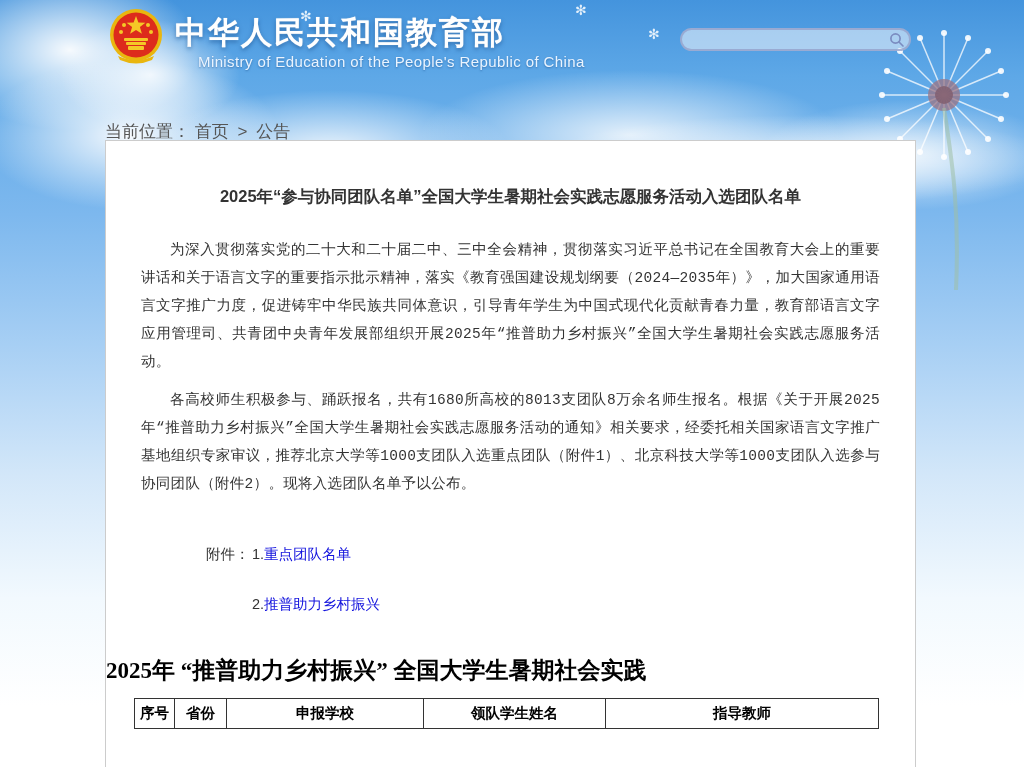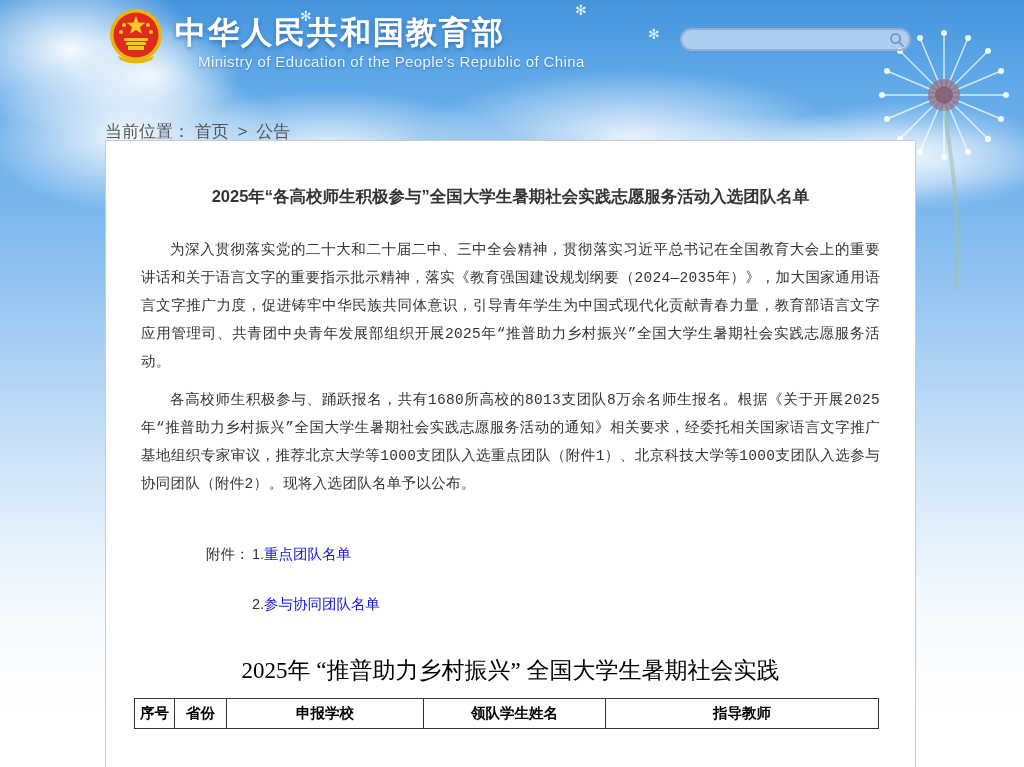--- a/index.html
+++ b/index.html
@@ -73,21 +73,21 @@
   .attach { margin:46px 0 0 100px; font-size:14.5px; color:#333; }
   .attach-row { line-height:20px; }
   .attach-row.second { margin-top:30px; }
   .attach-prefix { display:inline-block; width:46px; }
   .attach-spacer { display:inline-block; width:46px; }
   .attach-num { color:#333; }
   .attach-link { color:#1212dd; text-decoration:none; cursor:pointer; }
 
   
   .doc { margin-top:42px; font-family:"Liberation Serif","DejaVu Serif",serif; color:#000; }
-  .doc-title { text-align:center; font-size:23px; font-weight:normal; line-height:29px; }
+  .doc-title { text-align:left; font-size:23px; font-weight:bold; line-height:29px; }
   .doc-table-wrap { margin:13px 0 0 28px; }
   table { border-collapse:collapse; table-layout:fixed; width:744px;
           font-family:"Liberation Serif","DejaVu Serif",serif; }
   col.c-no  { width:40px; }  col.c-prov { width:52px; }
   col.c-sch { width:197px; } col.c-lead { width:182px; }
   col.c-tea { width:273px; }
   th,td { border:1px solid #333; text-align:center; font-weight:normal;
           font-size:14.5px; overflow:hidden; white-space:nowrap; }
   thead th { height:30px; font-weight:bold; }
 </style>
@@ -175,31 +175,31 @@
 </div>
 
 <div class="breadcrumb">
   <span>当前位置：</span>
   <span class="crumb-link">首页</span>
   <span class="sep">&gt;</span>
   <span class="crumb-link">公告</span>
 </div>
 
 <div class="panel">
-  <div class="article-title">2025年“各高校师生积极参与”全国大学生暑期社会实践志愿服务活动入选团队名单</div>
+  <div class="article-title">2025年“参与协同团队名单”全国大学生暑期社会实践志愿服务活动入选团队名单</div>
 
   <p class="para">为深入贯彻落实党的二十大和二十届二中、三中全会精神，贯彻落实习近平总书记在全国教育大会上的重要讲话和关于语言文字的重要指示批示精神，落实《教育强国建设规划纲要（2024—2035年）》，加大国家通用语言文字推广力度，促进铸牢中华民族共同体意识，引导青年学生为中国式现代化贡献青春力量，教育部语言文字应用管理司、共青团中央青年发展部组织开展2025年“推普助力乡村振兴”全国大学生暑期社会实践志愿服务活动。</p>
   <p class="para">各高校师生积极参与、踊跃报名，共有1680所高校的8013支团队8万余名师生报名。根据《关于开展2025年“推普助力乡村振兴”全国大学生暑期社会实践志愿服务活动的通知》相关要求，经委托相关国家语言文字推广基地组织专家审议，推荐北京大学等1000支团队入选重点团队（附件1）、北京科技大学等1000支团队入选参与协同团队（附件2）。现将入选团队名单予以公布。</p>
 
   <div class="attach">
     <div class="attach-row">
       <span class="attach-prefix">附件：</span><span class="attach-num">1.</span><a class="attach-link">重点团队名单</a>
     </div>
     <div class="attach-row second">
-      <span class="attach-spacer"></span><span class="attach-num">2.</span><a class="attach-link">参与协同团队名单</a>
+      <span class="attach-spacer"></span><span class="attach-num">2.</span><a class="attach-link">推普助力乡村振兴</a>
     </div>
   </div>
 
   <div class="doc">
     <div class="doc-title">
       <div>2025年 “推普助力乡村振兴” 全国大学生暑期社会实践</div>
     </div>
     <div class="doc-table-wrap">
       <table class="header-table">
         <colgroup>

